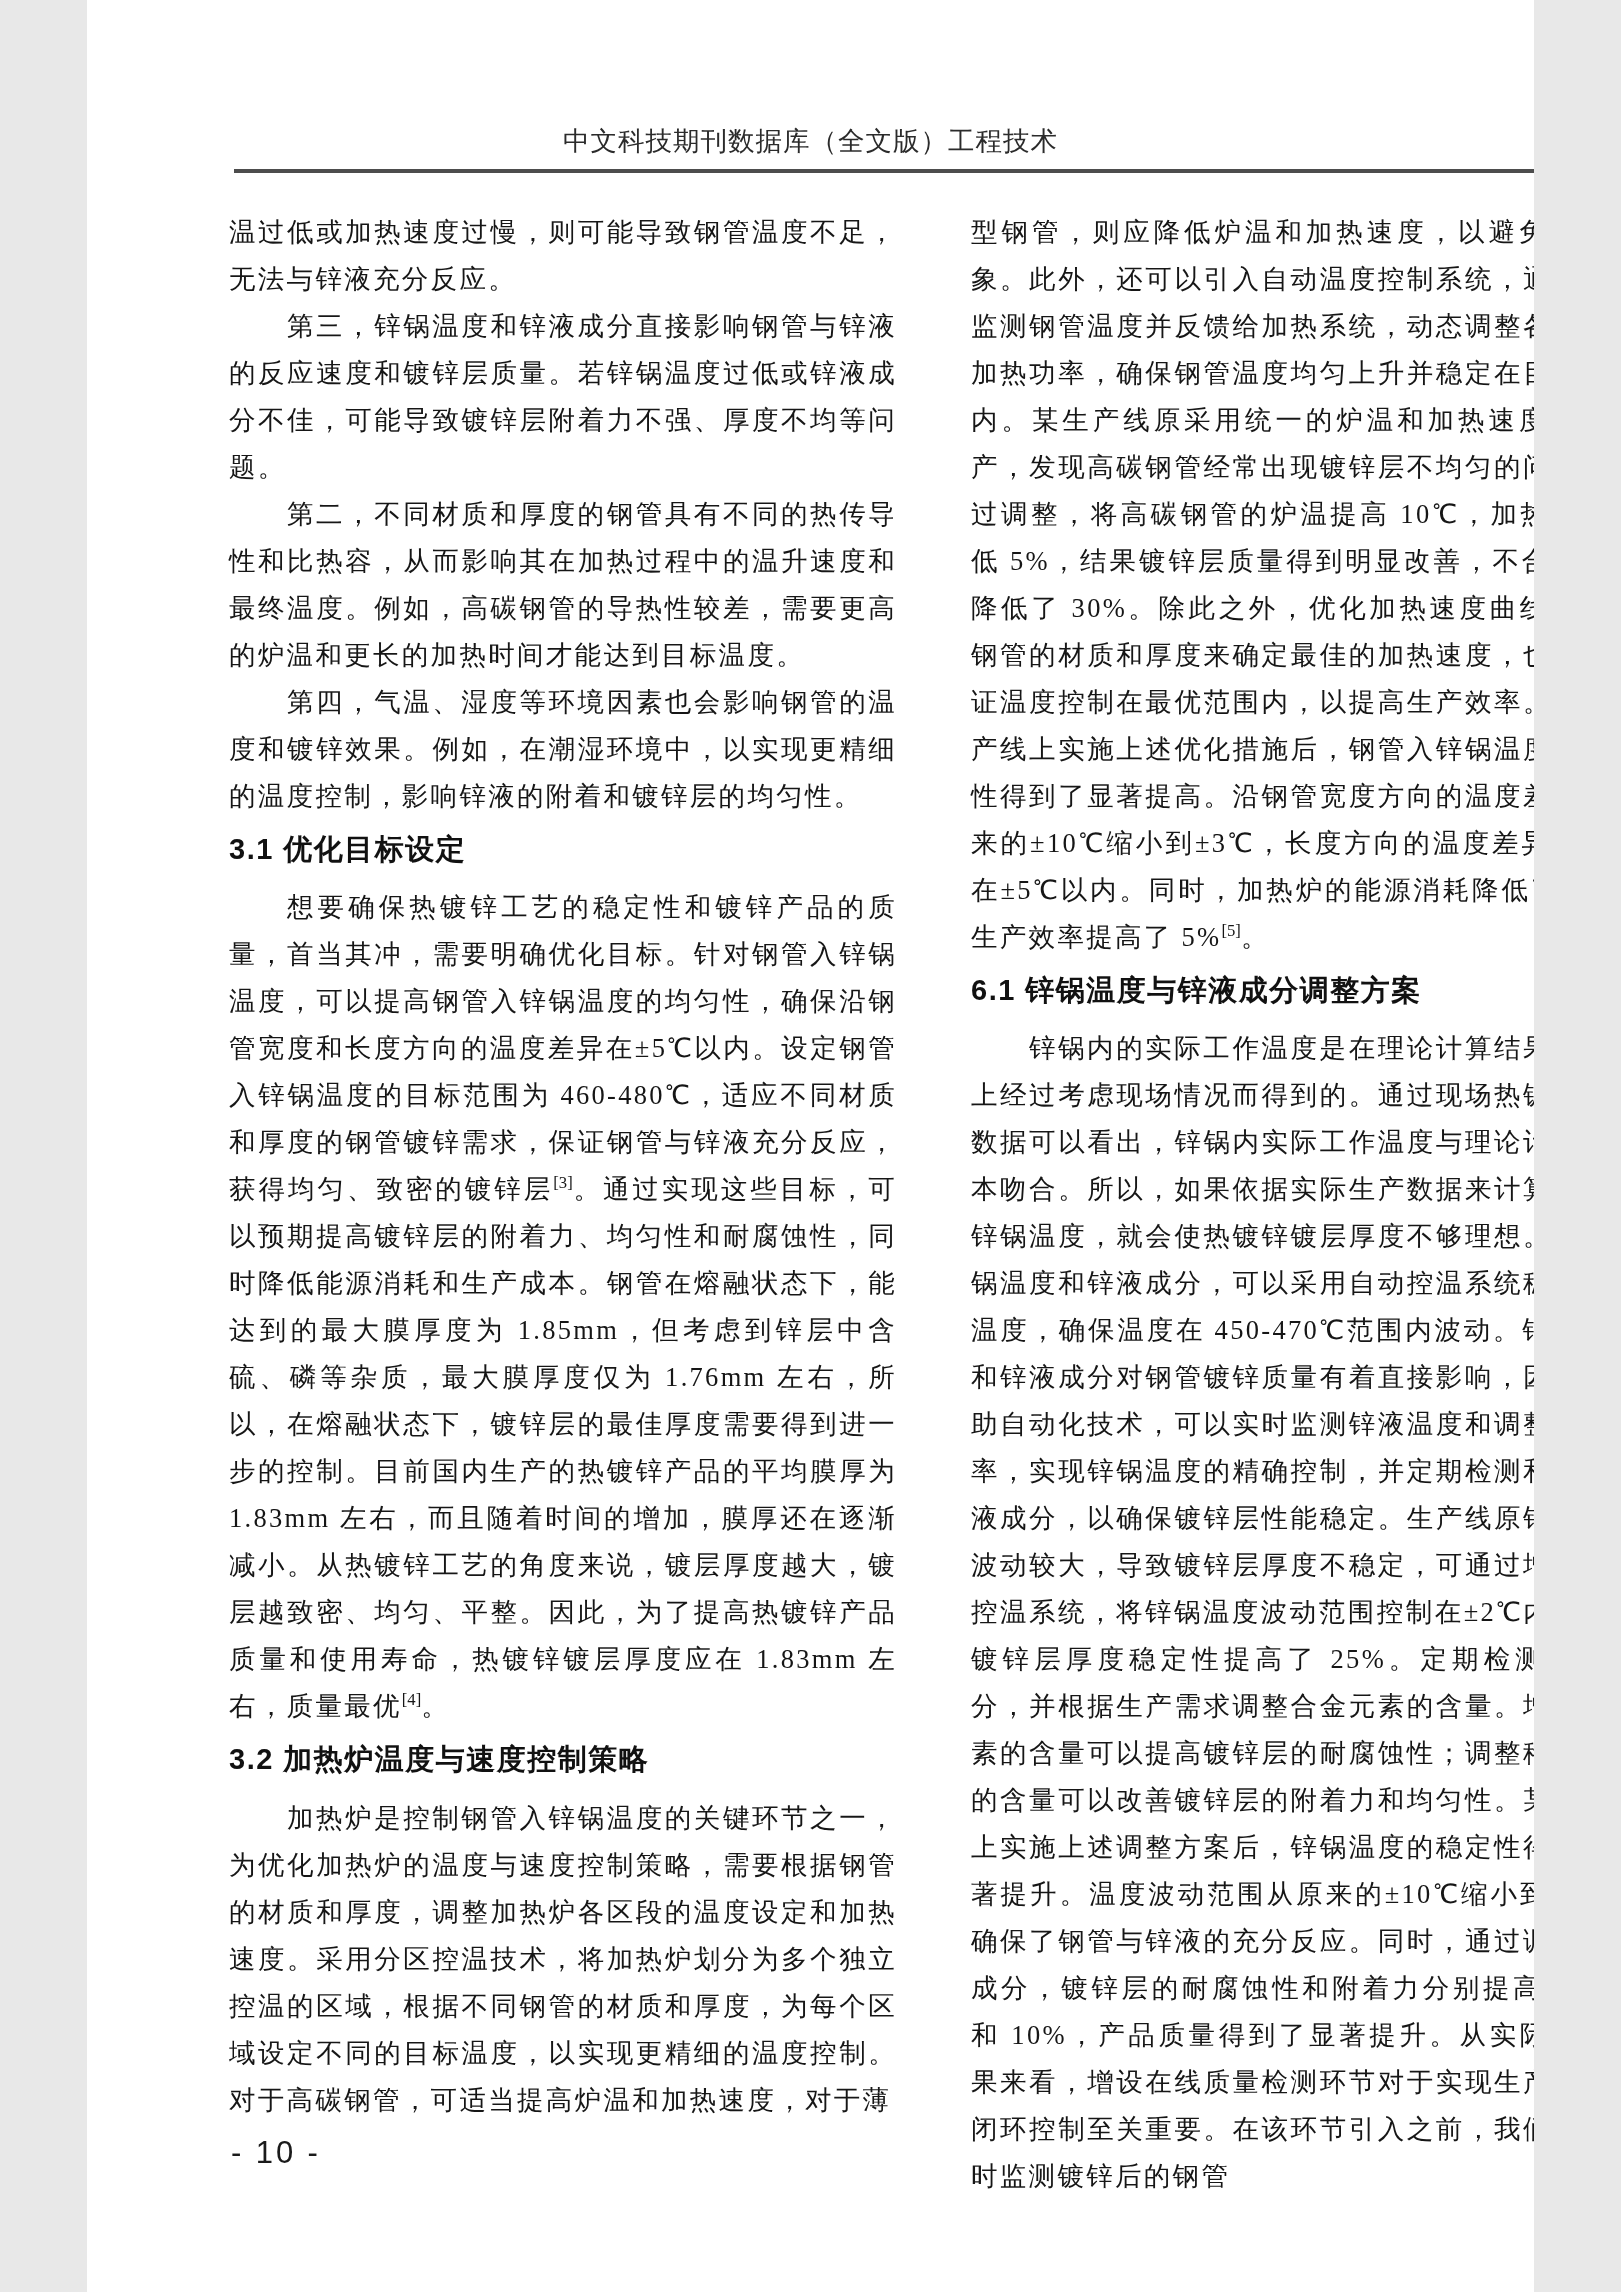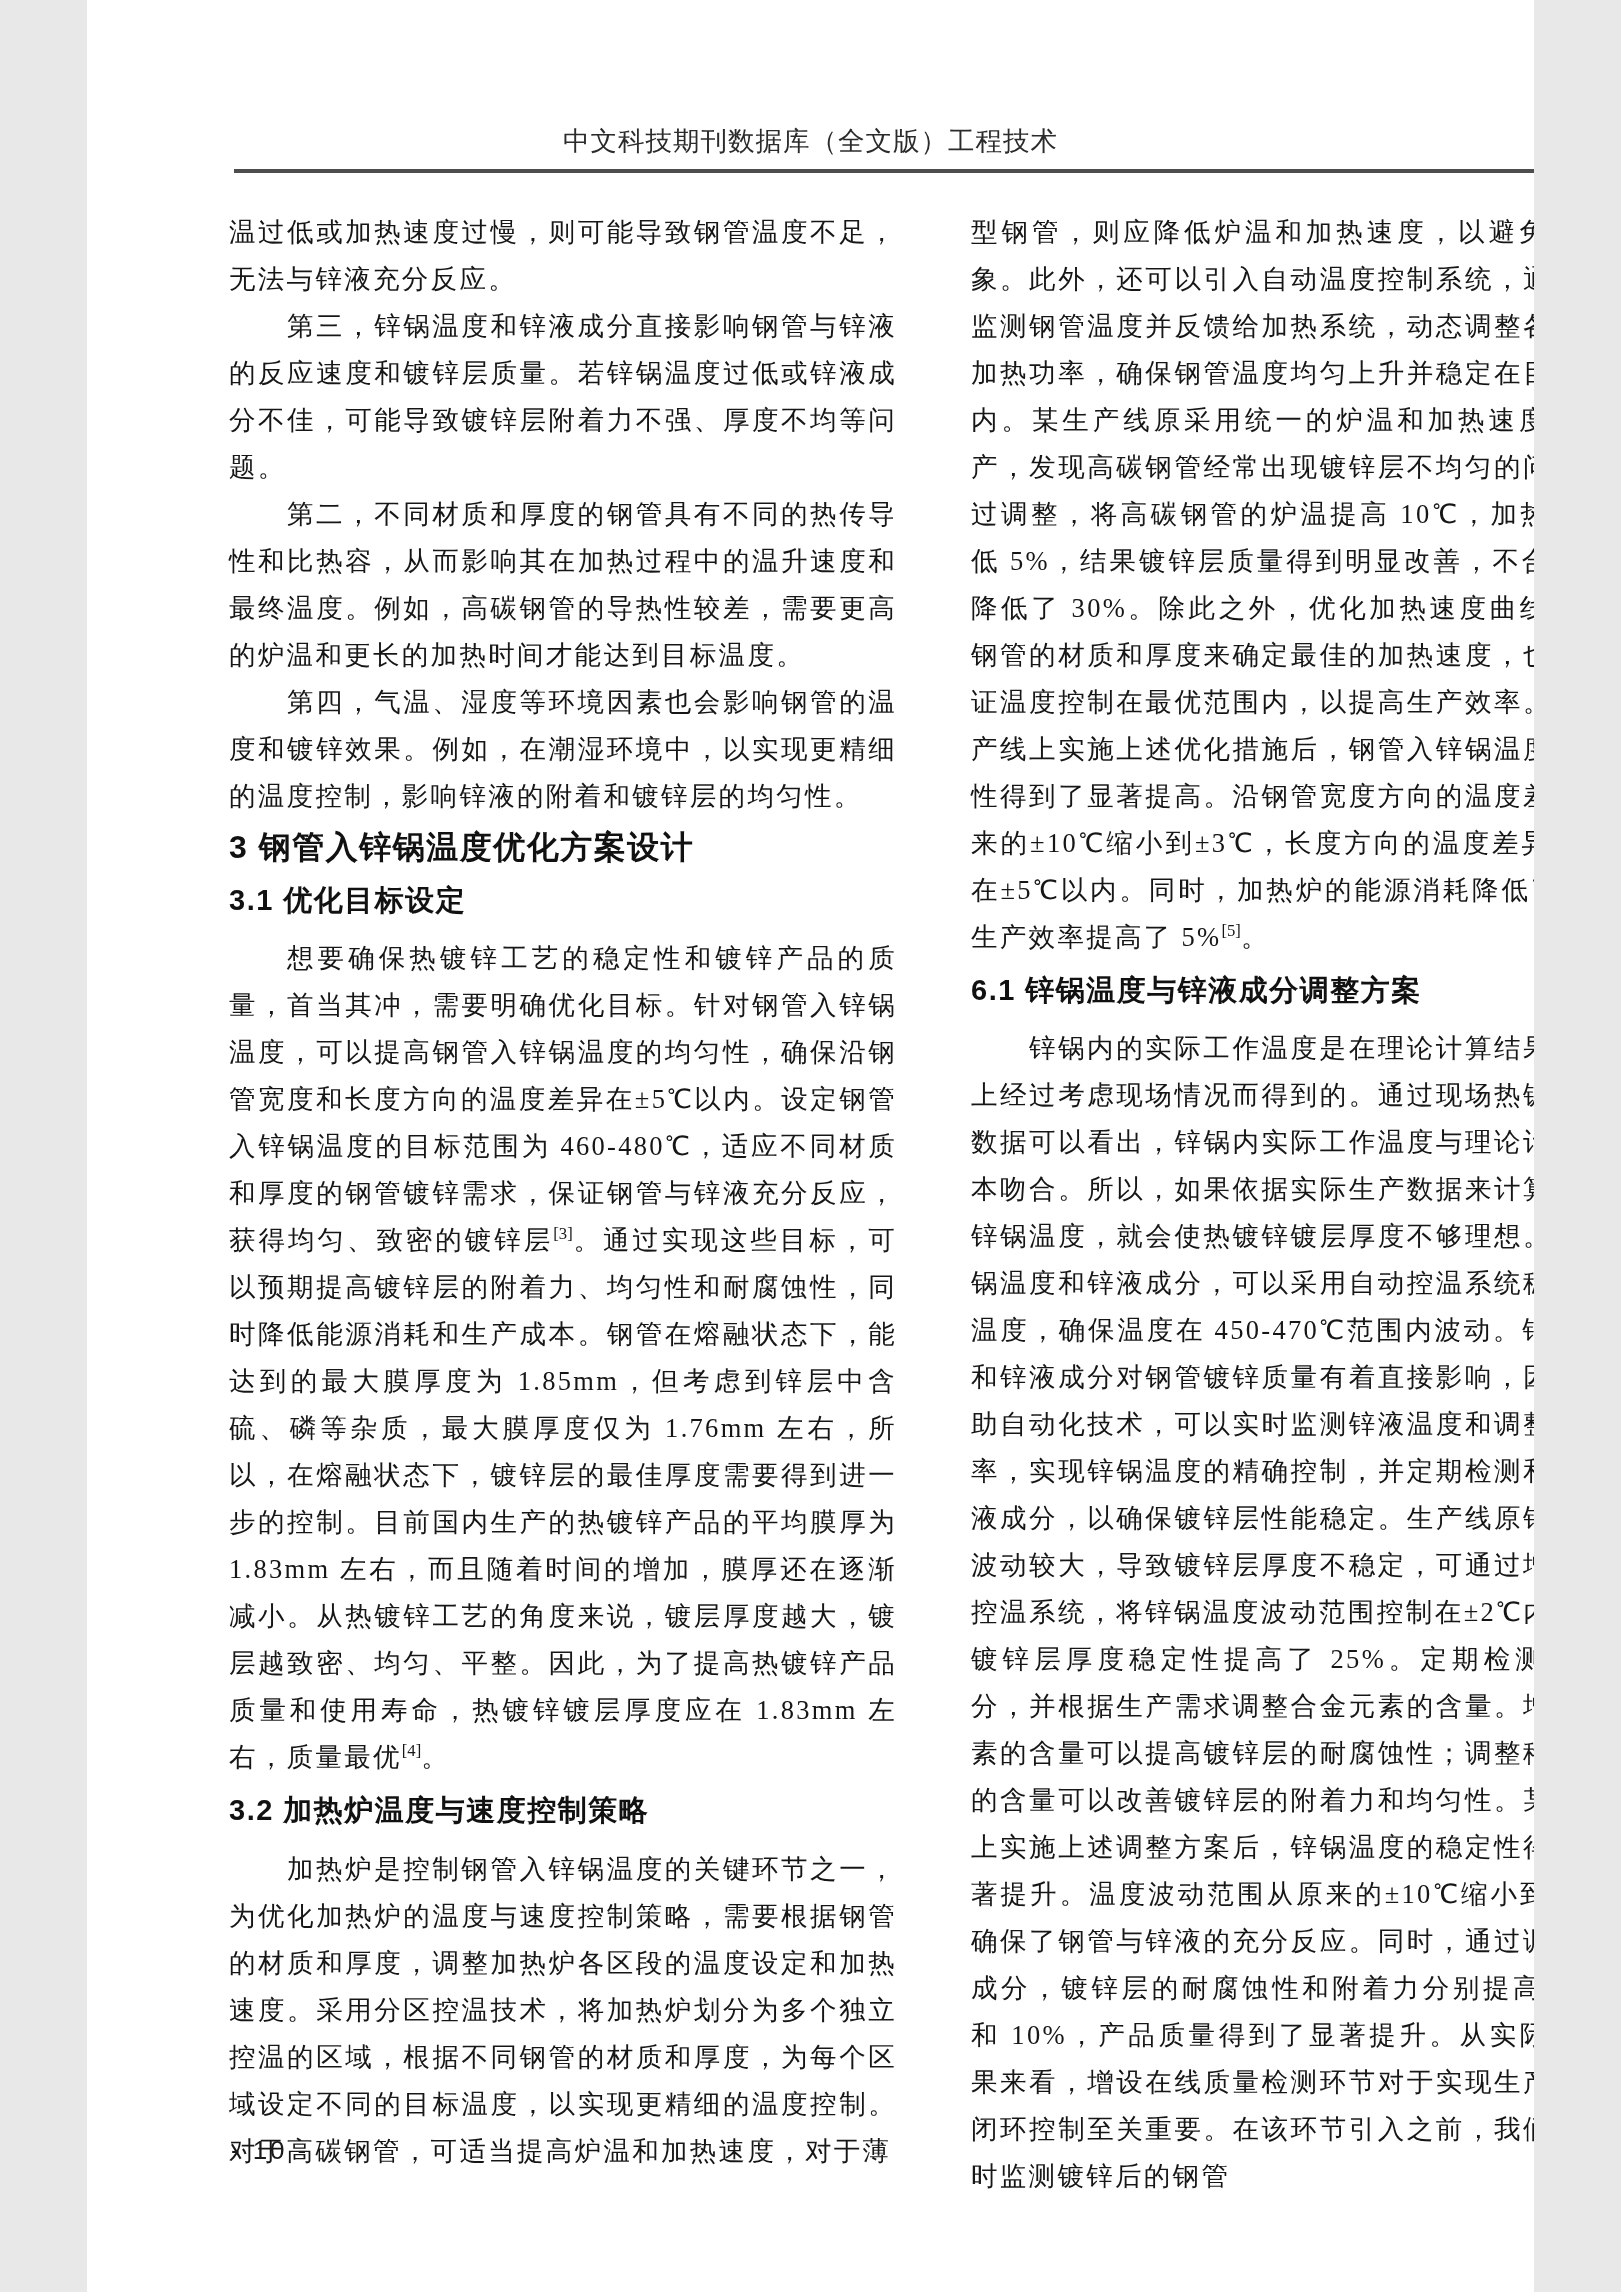--- a/index.html
+++ b/index.html
@@ -75,41 +75,40 @@
     font-size: 29px;
     line-height: 39px;
     letter-spacing: 1.5px;
     color: #111111;
   }
   .page-number {
     position: absolute;
     top: 2135px;
     left: 144px;
     font-family: "Liberation Sans", sans-serif;
-    font-size: 26px;
+    font-size: 31px;
     letter-spacing: 2.9px;
     color: #1a1a1a;
     white-space: nowrap;
   }
 </style>
 </head>
 <body>
 
 <div class="page">
 
   <div class="header-title">中文科技期刊数据库（全文版）工程技术</div>
 
   <div class="header-rule"></div>
 
   <div class="col col-left">
     <p class="para">温过低或加热速度过慢，则可能导致钢管温度不足，无法与锌液充分反应。</p>
     <p class="para indent">第三，锌锅温度和锌液成分直接影响钢管与锌液的反应速度和镀锌层质量。若锌锅温度过低或锌液成分不佳，可能导致镀锌层附着力不强、厚度不均等问题。</p>
     <p class="para indent">第二，不同材质和厚度的钢管具有不同的热传导性和比热容，从而影响其在加热过程中的温升速度和最终温度。例如，高碳钢管的导热性较差，需要更高的炉温和更长的加热时间才能达到目标温度。</p>
     <p class="para indent">第四，气温、湿度等环境因素也会影响钢管的温度和镀锌效果。例如，在潮湿环境中，以实现更精细的温度控制，影响锌液的附着和镀锌层的均匀性。</p>
-    <h2 class="h-sec">3 钢管入锌锅温度优化方案设计</h2>
     <h3 class="h-sub">3.1 优化目标设定</h3>
     <p class="para indent">想要确保热镀锌工艺的稳定性和镀锌产品的质量，首当其冲，需要明确优化目标。针对钢管入锌锅温度，可以提高钢管入锌锅温度的均匀性，确保沿钢管宽度和长度方向的温度差异在±5℃以内。设定钢管入锌锅温度的目标范围为 460-480℃，适应不同材质和厚度的钢管镀锌需求，保证钢管与锌液充分反应，获得均匀、致密的镀锌层<sup>[3]</sup>。通过实现这些目标，可以预期提高镀锌层的附着力、均匀性和耐腐蚀性，同时降低能源消耗和生产成本。钢管在熔融状态下，能达到的最大膜厚度为 1.85mm，但考虑到锌层中含硫、磷等杂质，最大膜厚度仅为 1.76mm 左右，所以，在熔融状态下，镀锌层的最佳厚度需要得到进一步的控制。目前国内生产的热镀锌产品的平均膜厚为 1.83mm 左右，而且随着时间的增加，膜厚还在逐渐减小。从热镀锌工艺的角度来说，镀层厚度越大，镀层越致密、均匀、平整。因此，为了提高热镀锌产品质量和使用寿命，热镀锌镀层厚度应在 1.83mm 左右，质量最优<sup>[4]</sup>。</p>
     <h3 class="h-sub">3.2 加热炉温度与速度控制策略</h3>
     <p class="para indent">加热炉是控制钢管入锌锅温度的关键环节之一，为优化加热炉的温度与速度控制策略，需要根据钢管的材质和厚度，调整加热炉各区段的温度设定和加热速度。采用分区控温技术，将加热炉划分为多个独立控温的区域，根据不同钢管的材质和厚度，为每个区域设定不同的目标温度，以实现更精细的温度控制。对于高碳钢管，可适当提高炉温和加热速度，对于薄</p>
   </div>
 
   <div class="col col-right">
     <p class="para">型钢管，则应降低炉温和加热速度，以避免过热现象。此外，还可以引入自动温度控制系统，通过实时监测钢管温度并反馈给加热系统，动态调整各区域的加热功率，确保钢管温度均匀上升并稳定在目标范围内。某生产线原采用统一的炉温和加热速度进行生产，发现高碳钢管经常出现镀锌层不均匀的问题。经过调整，将高碳钢管的炉温提高 10℃，加热速度降低 5%，结果镀锌层质量得到明显改善，不合格品率降低了 30%。除此之外，优化加热速度曲线，根据钢管的材质和厚度来确定最佳的加热速度，也能够保证温度控制在最优范围内，以提高生产效率。在某生产线上实施上述优化措施后，钢管入锌锅温度的均匀性得到了显著提高。沿钢管宽度方向的温度差异从原来的±10℃缩小到±3℃，长度方向的温度差异也控制在±5℃以内。同时，加热炉的能源消耗降低了 8%，生产效率提高了 5%<sup>[5]</sup>。</p>
     <h3 class="h-sub">6.1 锌锅温度与锌液成分调整方案</h3>
     <p class="para indent">锌锅内的实际工作温度是在理论计算结果的基础上经过考虑现场情况而得到的。通过现场热镀锌试验数据可以看出，锌锅内实际工作温度与理论计算值基本吻合。所以，如果依据实际生产数据来计算最优的锌锅温度，就会使热镀锌镀层厚度不够理想。优化锌锅温度和锌液成分，可以采用自动控温系统稳定锌锅温度，确保温度在 450-470℃范围内波动。锌锅温度和锌液成分对钢管镀锌质量有着直接影响，因此，借助自动化技术，可以实时监测锌液温度和调整加热功率，实现锌锅温度的精确控制，并定期检测和调整锌液成分，以确保镀锌层性能稳定。生产线原锌锅温度波动较大，导致镀锌层厚度不稳定，可通过增设自动控温系统，将锌锅温度波动范围控制在±2℃内，结果镀锌层厚度稳定性提高了 25%。定期检测锌液成分，并根据生产需求调整合金元素的含量。增加铝元素的含量可以提高镀锌层的耐腐蚀性；调整稀土元素的含量可以改善镀锌层的附着力和均匀性。某生产线上实施上述调整方案后，锌锅温度的稳定性得到了显著提升。温度波动范围从原来的±10℃缩小到±2℃，确保了钢管与锌液的充分反应。同时，通过调整锌液成分，镀锌层的耐腐蚀性和附着力分别提高了 15%和 10%，产品质量得到了显著提升。从实际应用效果来看，增设在线质量检测环节对于实现生产过程的闭环控制至关重要。在该环节引入之前，我们无法实时监测镀锌后的钢管</p>

